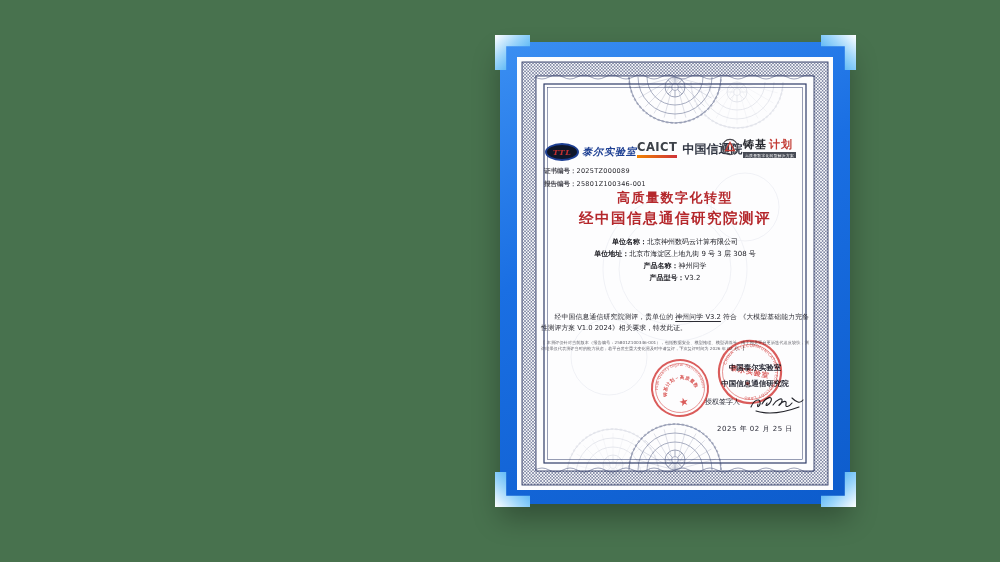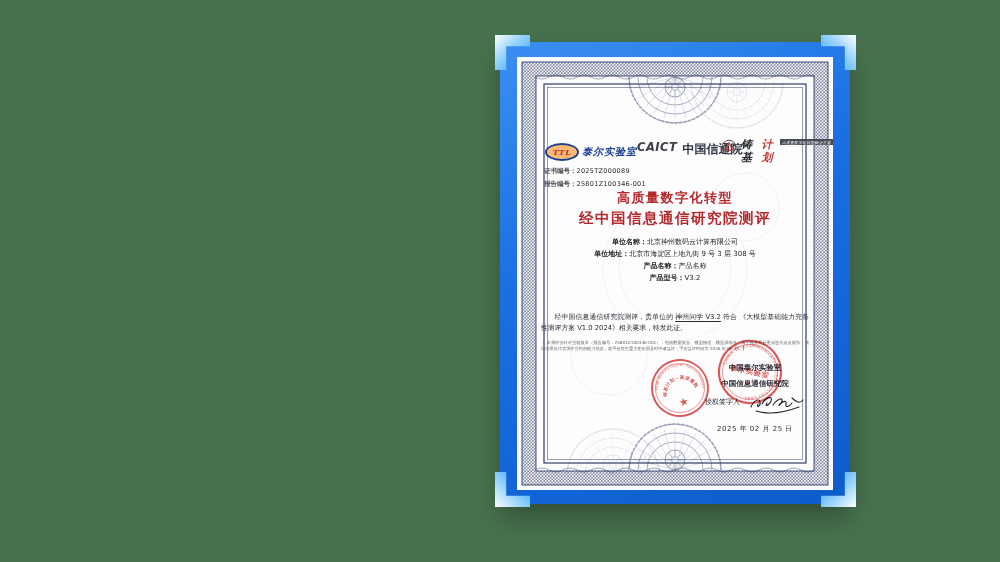--- a/index.html
+++ b/index.html
@@ -29,31 +29,31 @@
   
   .cert{
     position:absolute;left:517px;top:57px;width:316px;height:433px;
     background:#fdfdfe;overflow:hidden;
   }
   .deco{position:absolute;left:0;top:0;z-index:0;}
   
   .logos{position:absolute;left:0;top:80px;width:100%;height:34px;z-index:2;}
   .ttl{position:absolute;left:28px;top:6px;display:flex;align-items:center;gap:3px;}
   .ttl-ellipse{width:30px;height:14px;border:2px solid #1d3f93;border-radius:50%;
-    display:flex;align-items:center;justify-content:center;background:#fdba74;}
+    display:flex;align-items:center;justify-content:center;background:#0f172a;}
   .ttl-abbr{font-family:"DejaVu Serif","Liberation Serif",serif;font-style:italic;
     font-weight:bold;font-size:8px;color:#c03030;letter-spacing:.5px;}
   .ttl-name{font-family:"DejaVu Serif","Liberation Serif",serif;font-style:italic;
     font-weight:bold;font-size:10px;color:#1d3f93;letter-spacing:1px;}
   .caict{position:absolute;left:120px;top:4px;display:flex;align-items:flex-start;gap:5px;}
   .caict-abbr{font-size:11.5px;font-weight:800;color:#3c4148;letter-spacing:.5px;line-height:13px;}
   .caict-bar{height:2.5px;margin-top:1px;background:linear-gradient(90deg,#f08300,#cf3339);}
   .caict-name{font-size:12px;font-weight:700;color:#2e3340;line-height:16px;}
   .zhuji{position:absolute;left:204px;top:1px;display:flex;align-items:flex-start;gap:4px;}
-  .zj-col{display:flex;flex-direction:row;align-items:flex-start;font-style:italic;}
+  .zj-col{display:flex;flex-direction:column;align-items:flex-start;}
   .zj-names{display:flex;gap:2px;font-size:11px;font-weight:800;line-height:13px;}
   .zj-black{color:#26282e;letter-spacing:1px;}
   .zj-red{color:#c23a33;letter-spacing:1px;}
   .zj-sub{margin-top:1px;background:#474b55;color:#fff;font-size:3.8px;
     padding:.5px 2px;letter-spacing:.3px;white-space:nowrap;}
   
   .numbers{position:absolute;left:27px;top:108px;z-index:2;font-size:6.5px;color:#3a3a40;line-height:13px;}
   .numbers b{font-weight:700;color:#4a4a52;}
   .numbers .val{color:#26262c;letter-spacing:.3px;}
   
@@ -208,21 +208,21 @@
     </div>
 
     <div class="info">
       <div>
         <b>单位名称：</b><span>北京神州数码云计算有限公司</span>
       </div>
       <div>
         <b>单位地址：</b><span>北京市海淀区上地九街 9 号 3 层 308 号</span>
       </div>
       <div>
-        <b>产品名称：</b><span>产品名称</span>
+        <b>产品名称：</b><span>神州问学</span>
       </div>
       <div>
         <b>产品型号：</b><span>V3.2</span>
       </div>
     </div>
 
     <div class="para">
       <span>经中国信息通信研究院测评，贵单位的</span><span class="prod">神州问学 V3.2</span><span>符合 《大模型基础能力完备性测评方案 V1.0 2024》相关要求，特发此证。</span>
     </div>
 

